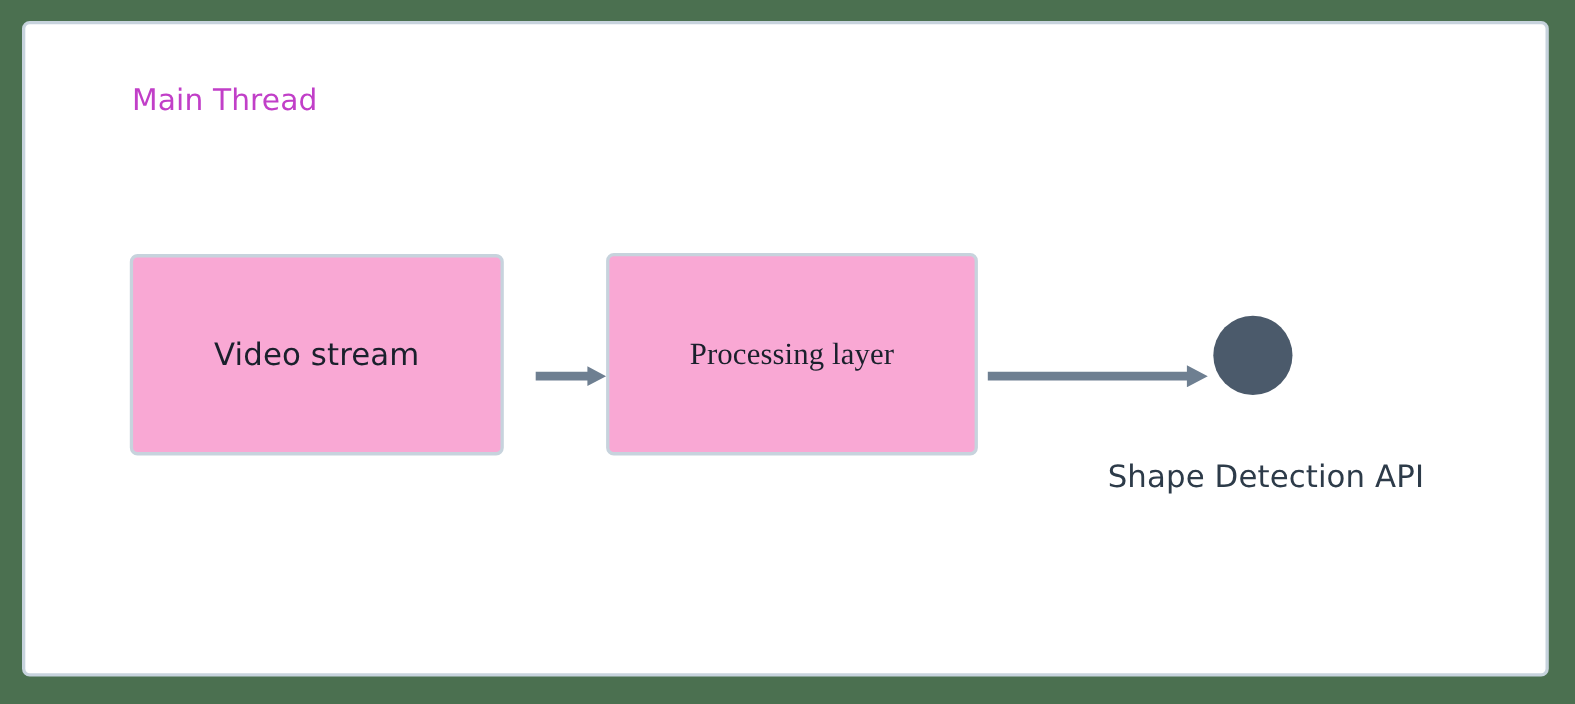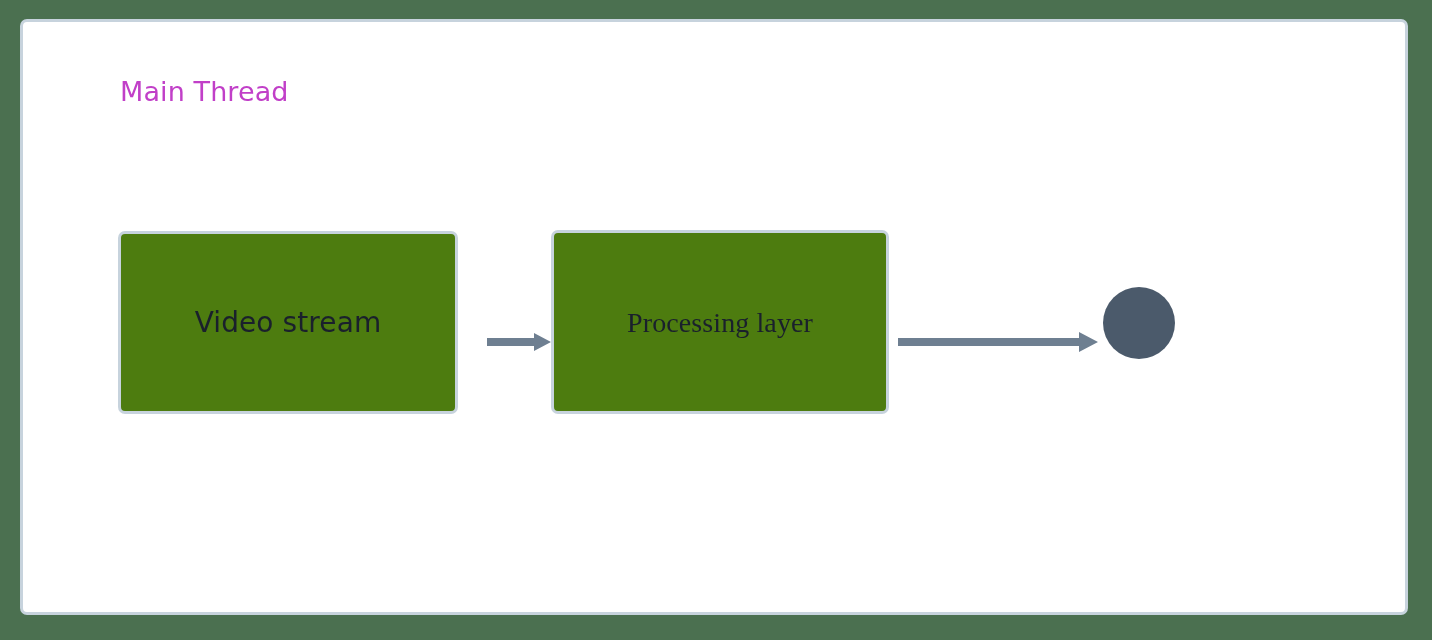--- a/index.html
+++ b/index.html
@@ -34,21 +34,21 @@
     line-height: 1;
     letter-spacing: 0.1px;
     color: #c13fc8;
     white-space: nowrap;
     user-select: none;
   }
 
   .node-box {
     position: absolute;
     box-sizing: border-box;
-    background: #4d7c0f;
+    background: #f9a8d4;
     border: 3px solid #c7d3dd;
     border-radius: 7px;
     display: flex;
     align-items: center;
     justify-content: center;
   }
 
   .node-box .node-label {
     font-size: 28px;
     line-height: 1;
@@ -132,14 +132,15 @@
   <div class="node-box" id="node-processing-layer">
     <span class="node-label">Processing layer</span>
   </div>
 
   <svg class="edge-arrow" id="edge-processing-to-shape" viewBox="0 0 202 64" width="202" height="64">
     <path d="M 4,28 L 185,28 L 185,22 L 204,32 L 185,42 L 185,36 L 4,36 Z" fill="#6e7f91"></path>
   </svg>
 
   <div id="node-shape-detection"></div>
 
+  <div id="label-shape-detection">Shape Detection API</div>
 
 </div>
 
 </body></html>

